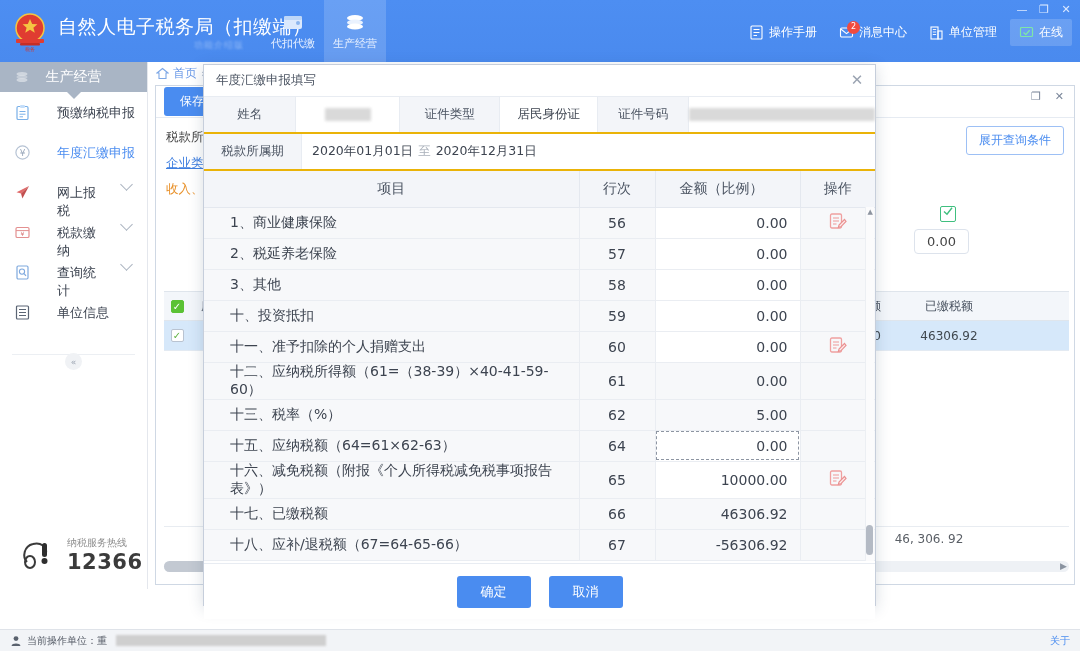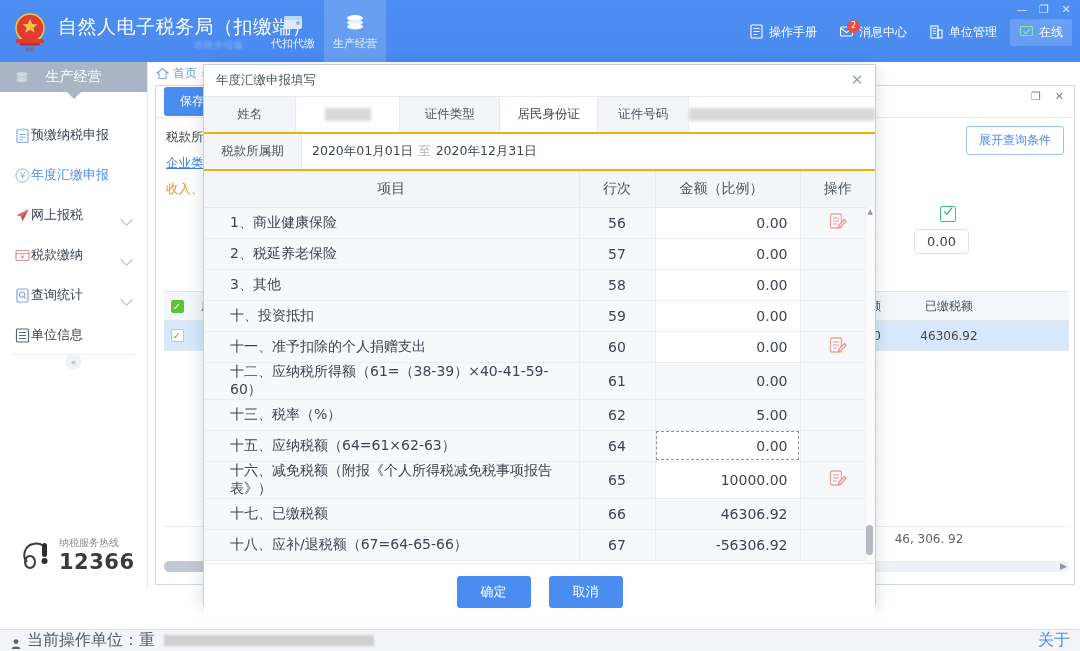--- a/index.html
+++ b/index.html
@@ -52,21 +52,21 @@
     color: #e8f1ff; font-size: 11px; cursor: pointer;
   }
   .mode-tab.active { background: rgba(255,255,255,.16); }
   .mode-ico { width: 22px; height: 21px; position: relative; }
 
   .header-actions {
     position: absolute; right: 8px; top: 18px; height: 28px;
     display: flex; align-items: center; gap: 4px;
   }
   .hdr-item {
-    display: flex; gap: 5px;
+    display: flex; align-items: center; gap: 5px;
     padding: 5px 9px; color: #ffffff; font-size: 12px;
     cursor: pointer; position: relative; border-radius: 2px;
   }
   .hdr-item.online { background: rgba(255,255,255,.17); }
   .hdr-ico { width: 15px; height: 15px; position: relative; display:block; }
   .badge {
     position: absolute; top: -4px; left: 8px;
     background: #f04b3f; color: #fff; font-size: 8px;
     min-width: 13px; height: 13px; border-radius: 7px;
     display: flex; align-items: center; justify-content: center;
@@ -87,22 +87,22 @@
     position: absolute; left: 14px; top: 7px;
     width: 16px; height: 16px; opacity: .6;
   }
   .side-head::after {
     content: ""; position: absolute; bottom: -7px; left: 50%;
     margin-left: -7px; border-left: 7px solid transparent;
     border-right: 7px solid transparent; border-top: 7px solid #a9b5c5;
   }
   .side-list { padding-top: 12px; }
   .side-item {
-    height: 40px; display: flex; align-items: flex-end;
-    padding: 0 10px 0 14px; gap: 0; cursor: pointer;
+    height: 40px; display: flex; align-items: flex-start;
+    padding: 0 10px 0 14px; gap: 26px; cursor: pointer;
     font-size: 13px; color: #3c4350; position: relative;
   }
   .side-item.active { color: #4a8cf0; }
   .side-ico { width: 17px; height: 17px; flex: 0 0 17px; position: relative; }
   .side-label { flex: 1; }
   .chev {
     width: 9px; height: 9px; border-right: 1.4px solid #a9b2bf;
     border-bottom: 1.4px solid #a9b2bf; transform: rotate(45deg);
     margin-right: 6px; margin-top: -4px;
   }
@@ -112,21 +112,21 @@
     position: relative;
   }
   .collapse-btn {
     width: 17px; height: 17px; border-radius: 50%;
     background: #f0f2f5; color: #9aa3b0; font-size: 9px;
     display: flex; align-items: center; justify-content: center;
     margin-top: -14px; cursor: pointer;
   }
   .hotline {
     position: absolute; left: 0; bottom: 14px; width: 148px;
-    display: flex; align-items: center; gap: 1px; padding-left: 18px;
+    display: flex; align-items: center; gap: 9px; padding-left: 18px;
   }
   .hotline-ico { width: 40px; height: 40px; position: relative; }
   .hotline-txt { line-height: 1.15; }
   .hotline-sm { font-size: 10px; color: #8d8d8d; }
   .hotline-num { font-size: 21px; color: #3b3b3b; font-weight: bold; letter-spacing: .5px; }
 
   
   .content {
     position: absolute; left: 148px; top: 62px;
     width: 932px; height: 527px; background: #fff;
@@ -285,21 +285,21 @@
     background: #4a8cf0; color: #fff; border: none; border-radius: 3px;
     padding: 7px 24px; font-size: 13px; cursor: pointer;
     font-family: inherit;
   }
 
   
   .statusbar {
     position: absolute; left: 0; bottom: 0; width: 1080px; height: 22px;
     background: #f2f4f7; border-top: 1px solid #dfe3e9;
     display: flex; align-items: center; padding: 0 10px;
-    font-size: 16px; color: #555b66;
+    font-size: 10px; color: #555b66;
   }
   .sb-left { display: flex; align-items: center; gap: 5px; flex: 1; }
   .person-ico { width: 12px; height: 12px; position: relative; }
   .sb-redact {
     display: inline-block; width: 210px; height: 11px; background: #cfcfcf;
     filter: blur(1.3px); margin-left: 4px; vertical-align: middle;
   }
   .sb-about { color: #4a8cf0; cursor: pointer; }
   .dash-cell {
     position: absolute; left: 160px; bottom: 46px;

